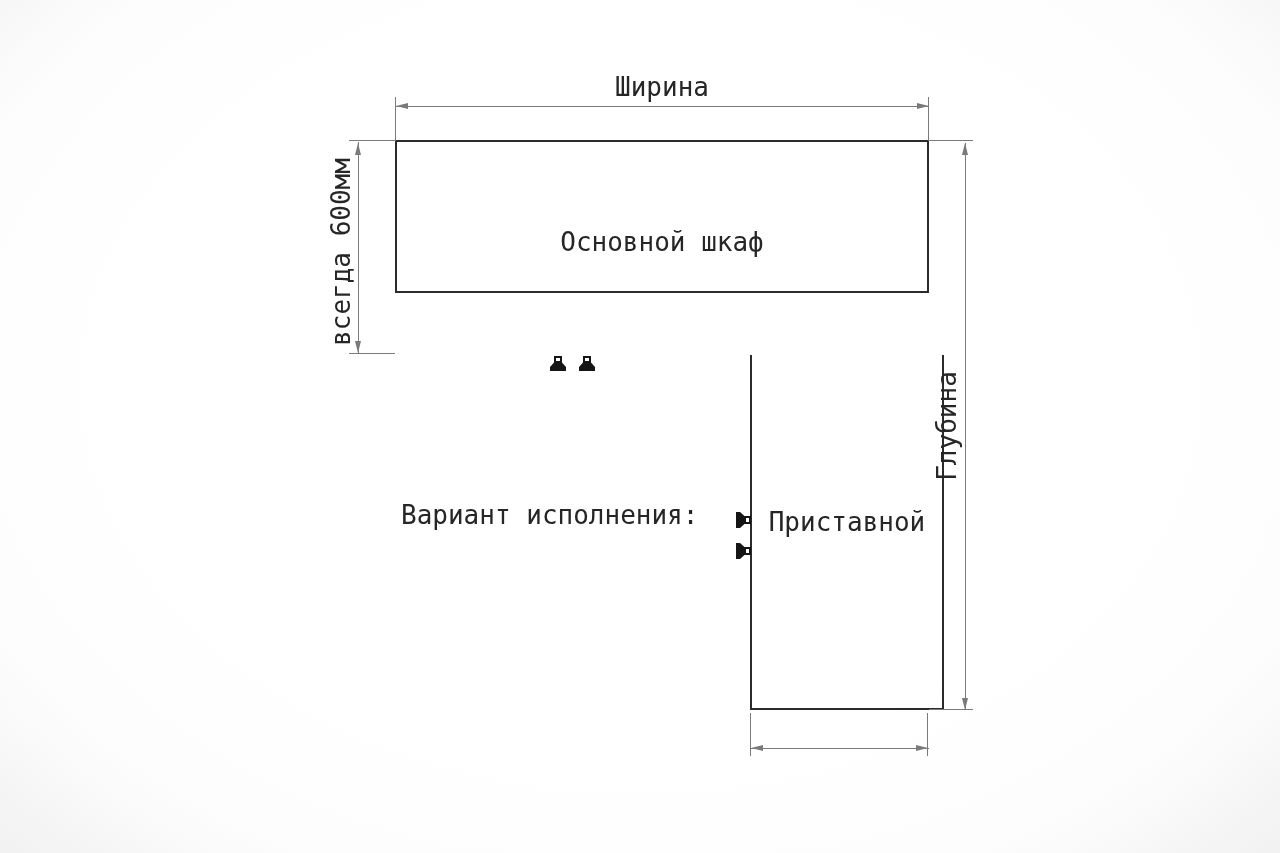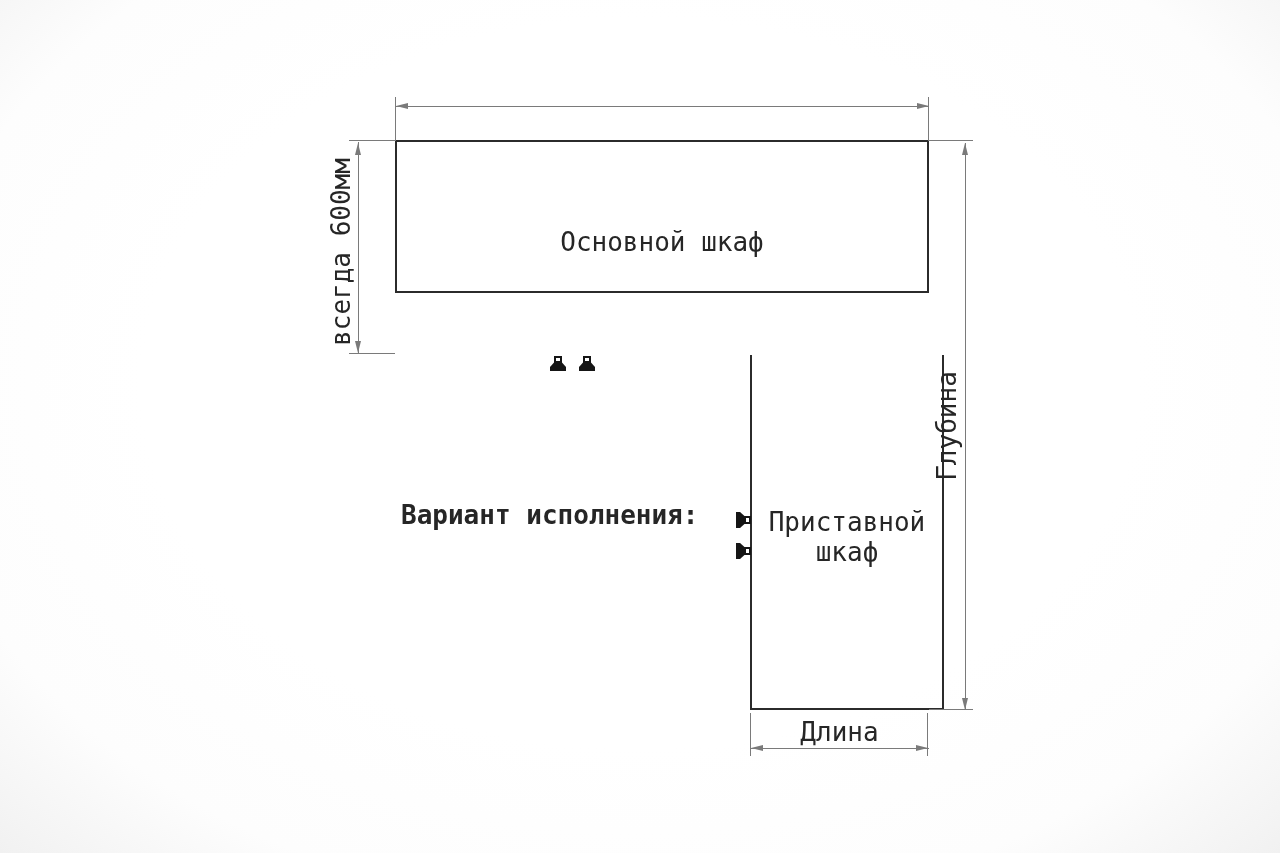--- a/index.html
+++ b/index.html
@@ -33,21 +33,21 @@
     font-size:26px;
     letter-spacing:0px;
     color:var(--text,#262626);
     white-space:nowrap;
   }
   .lbl.center{text-align:center;}
   .lbl.rot{transform:translate(-50%,-50%) rotate(-90deg);transform-origin:center center;}
   .cab-label{position:absolute;left:0;right:0;text-align:center;font-size:26px;color:var(--text,#262626);}
   .cab-label .line{display:block;line-height:30px;}
   .note{position:absolute;left:401px;top:500px;font-size:26px;line-height:31px;color:var(--text,#262626);}
-  .note span{display:block;font-weight:bold;}
+  .note span{display:block;}
   
   .fastener{position:absolute;width:18px;height:16px;}
   .fastener .stem{
     position:absolute;left:50%;top:0;transform:translateX(-50%);
     width:8px;height:7px;box-sizing:border-box;
     border:2px solid #151515;background:#fff;
   }
   .fastener .head{
     position:absolute;left:1px;top:6px;width:16px;height:9px;background:#151515;
     clip-path:polygon(28% 0,72% 0,100% 55%,100% 100%,0 100%,0 55%);
@@ -59,45 +59,44 @@
 
 <div class="canvas">
 
   <div class="rect main">
     <span class="cab-label" style="top:85px;">Основной шкаф</span>
   </div>
 
   <div class="rect attached">
     <div class="cab-label" style="top:152px;">
       <span class="line">Приставной</span>
-      <span class="line">шкаф</span>
     </div>
   </div>
 
+  <div class="lbl center" style="left:395px;width:534px;top:72px;">Ширина</div>
   <div class="vline" style="left:395px;top:97px;height:44px;"></div>
   <div class="vline" style="left:928px;top:97px;height:44px;"></div>
   <div class="hline" style="left:395px;top:106px;width:534px;"></div>
   <div class="arrow left" style="left:396px;top:103px;"></div>
   <div class="arrow right" style="left:917px;top:103px;"></div>
 
   <div class="lbl rot" style="left:341px;top:252px;">всегда 600мм</div>
   <div class="hline" style="left:349px;top:140px;width:46px;"></div>
   <div class="hline" style="left:349px;top:353px;width:46px;"></div>
   <div class="vline" style="left:358px;top:142px;height:211px;"></div>
   <div class="arrow up" style="left:355px;top:143px;"></div>
   <div class="arrow down" style="left:355px;top:341px;"></div>
 
   <div class="lbl rot" style="left:947px;top:426px;">Глубина</div>
   <div class="hline" style="left:929px;top:140px;width:44px;"></div>
   <div class="hline" style="left:929px;top:709px;width:44px;"></div>
   <div class="vline" style="left:965px;top:143px;height:566px;"></div>
   <div class="arrow up" style="left:962px;top:143px;"></div>
   <div class="arrow down" style="left:962px;top:698px;"></div>
 
-  <div class="lbl center" style="left:750px;width:179px;top:717px;">Длина</div>
   <div class="vline" style="left:750px;top:713px;height:43px;"></div>
   <div class="vline" style="left:927px;top:713px;height:43px;"></div>
   <div class="hline" style="left:750px;top:748px;width:179px;"></div>
   <div class="arrow left" style="left:751px;top:745px;"></div>
   <div class="arrow right" style="left:916px;top:745px;"></div>
 
   <div class="note">
     <span>Вариант исполнения:</span>
   </div>
 

